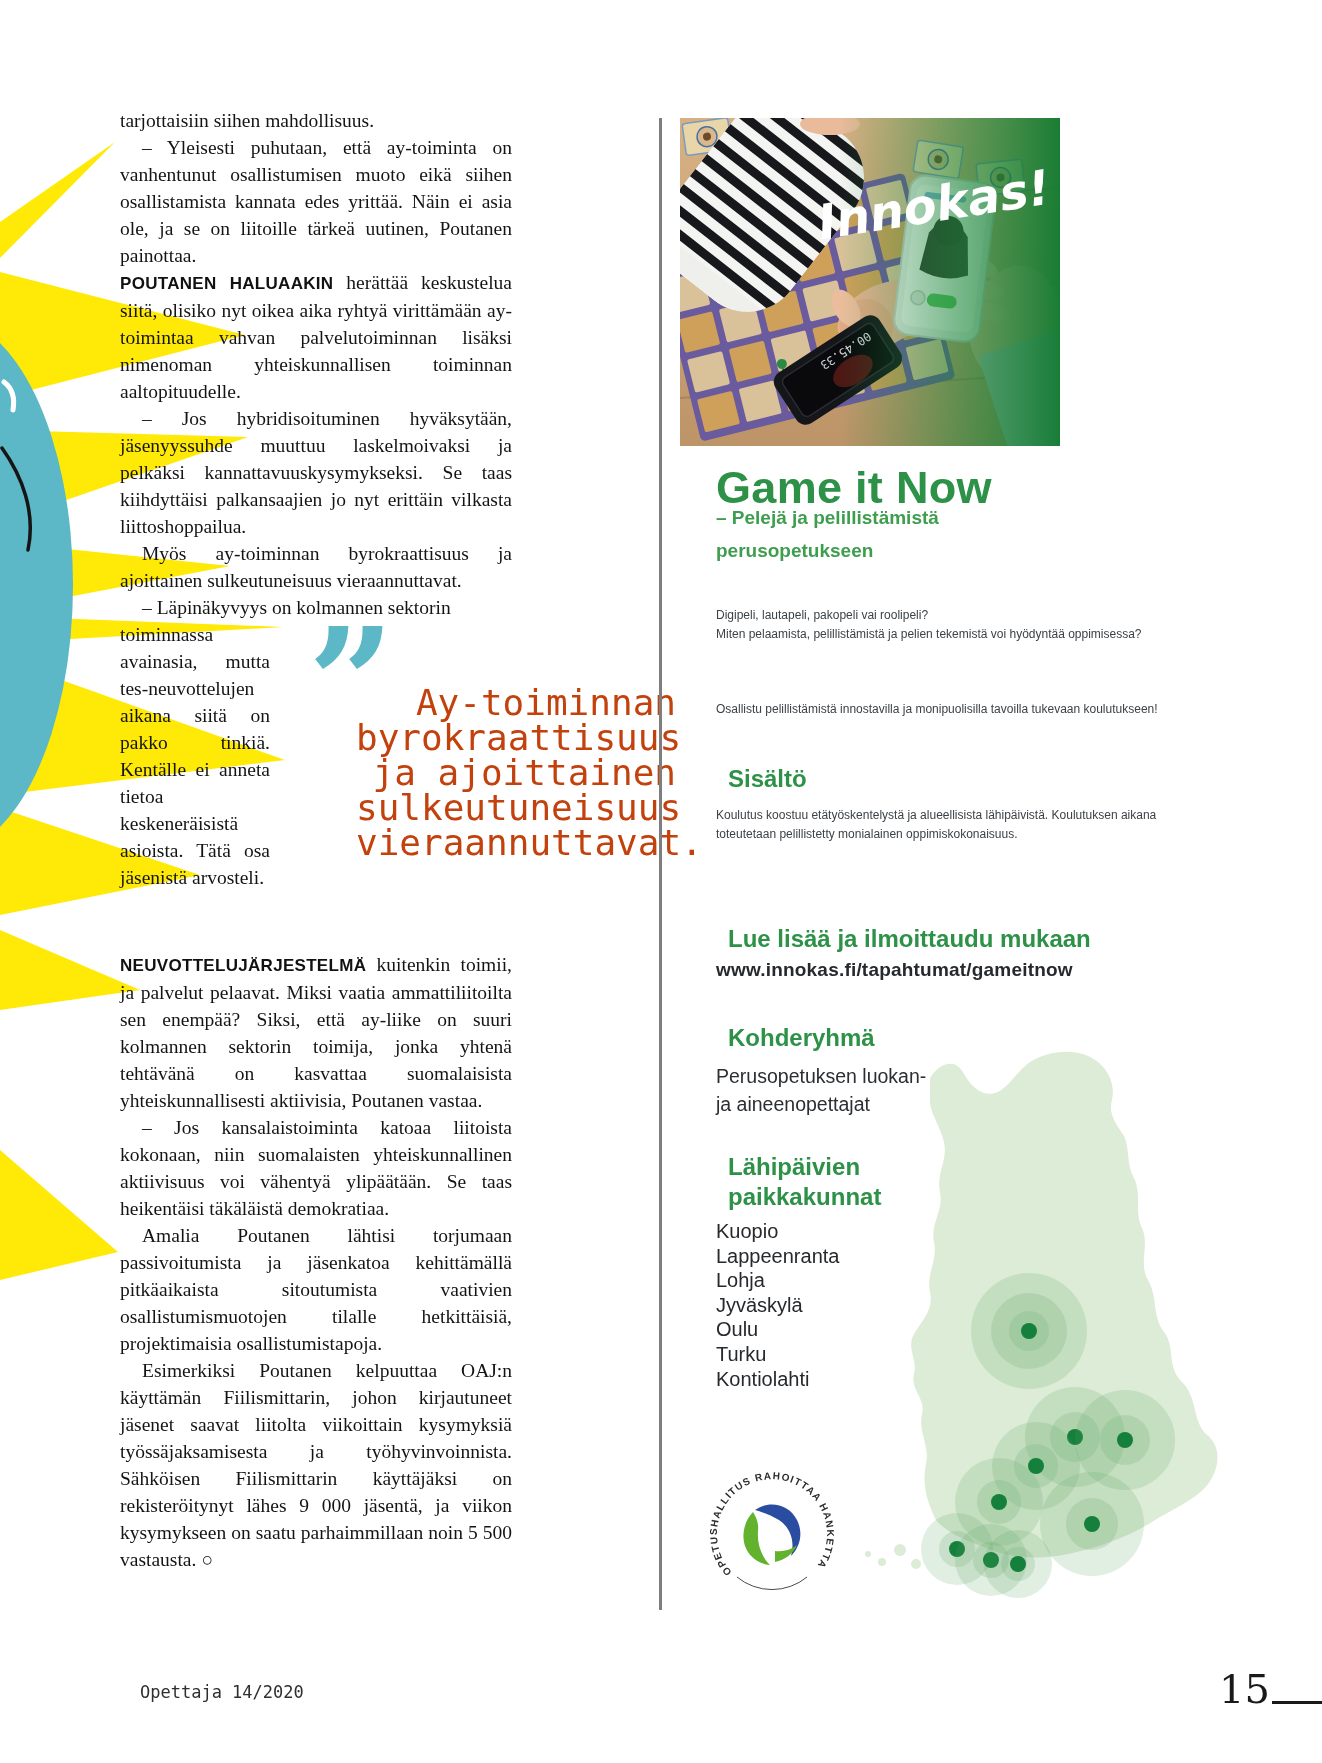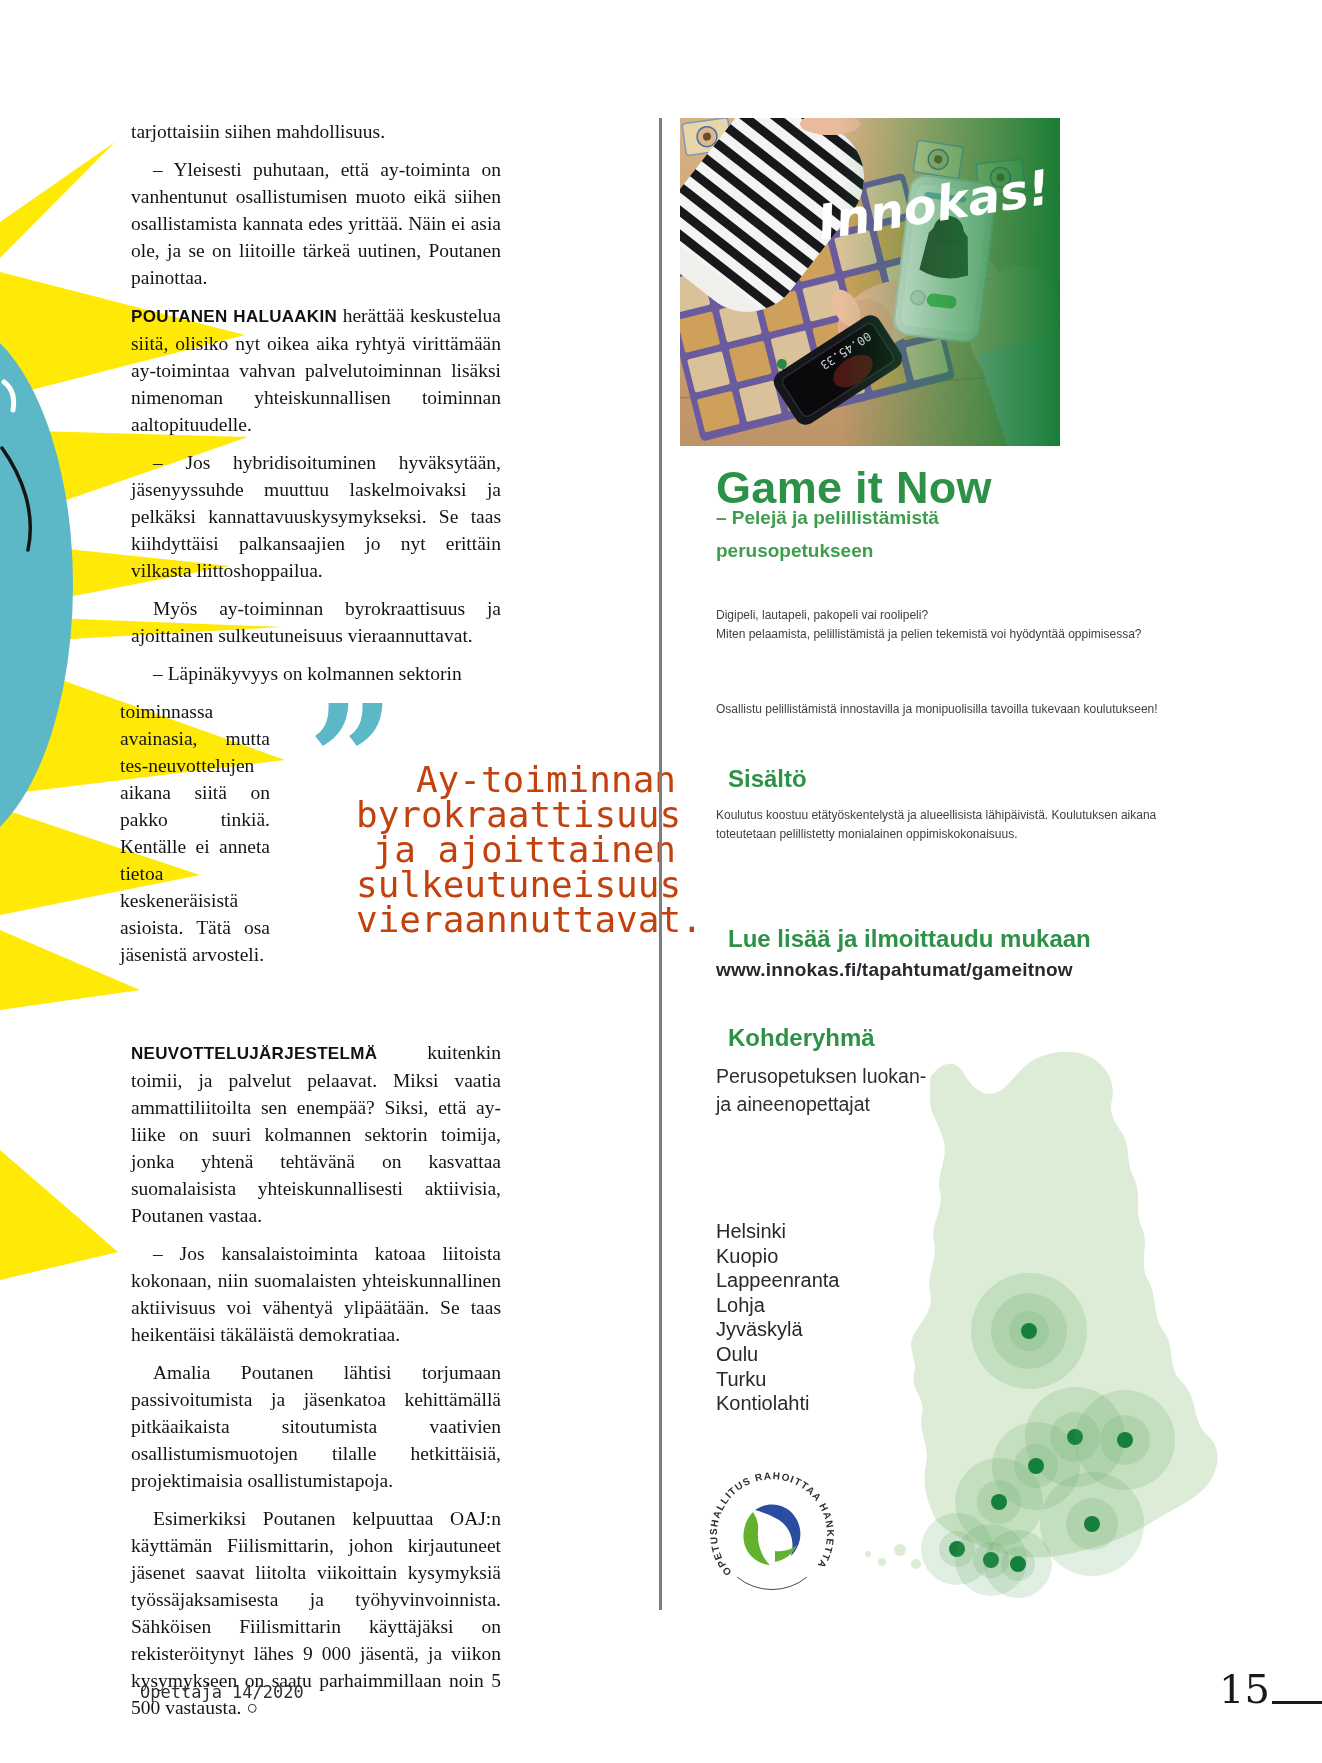--- a/index.html
+++ b/index.html
@@ -11,21 +11,21 @@
   .page{position:relative;width:1322px;height:1763px;background:#fff;overflow:hidden;font-family:"Liberation Sans",sans-serif;}
 
   
   #sunburst{position:absolute;left:0;top:130px;width:300px;height:1160px;z-index:1;}
   .ray{fill:var(--yellow);}
   .blob{fill:var(--teal);}
 
   
   #article{position:absolute;left:120px;top:107px;width:392px;z-index:2;
     font-family:"Liberation Serif",serif;font-size:19.5px;line-height:27px;color:var(--ink);text-align:justify;}
-  #article p{margin:11px;}
+  #article p{margin:0;}
   .ind{text-indent:22px;}
   .lead-para{margin-top:26px;}
   .lead{font-family:"Liberation Sans",sans-serif;font-weight:700;font-size:17px;letter-spacing:.3px;color:#111;}
   .row{display:flex;position:relative;min-height:330px;}
   .narrow{width:150px;}
   .qwrap{position:relative;flex:1;}
   .qmark{position:absolute;left:38px;top:-6px;font-family:"DejaVu Serif",serif;font-weight:700;
     font-size:150px;line-height:.9;color:var(--teal);}
   .qtext{position:absolute;left:86px;top:64px;font-family:"DejaVu Sans Mono",monospace;
     font-size:36px;line-height:35px;color:#c2410c;white-space:pre-line;text-align:right;width:320px;}
@@ -272,22 +272,23 @@
   <div class="rb adp" id="ad-p1">Digipeli, lautapeli, pakopeli vai roolipeli?
 Miten pelaamista, pelillistämistä ja pelien tekemistä voi hyödyntää oppimisessa?</div>
   <div class="rb adp" id="ad-p2">Osallistu pelillistämistä innostavilla ja monipuolisilla tavoilla tukevaan koulutukseen!</div>
   <div class="rb adh" id="h-sisalto">Sisältö</div>
   <div class="rb adp" id="ad-p3">Koulutus koostuu etätyöskentelystä ja alueellisista lähipäivistä. Koulutuksen aikana toteutetaan pelillistetty monialainen oppimiskokonaisuus.</div>
   <div class="rb adh" id="h-lue">Lue lisää ja ilmoittaudu mukaan</div>
   <div class="rb" id="ad-url">www.innokas.fi/tapahtumat/gameitnow</div>
   <div class="rb adh" id="h-kohde">Kohderyhmä</div>
   <div class="rb" id="ad-p4">Perusopetuksen luokan-
 ja aineenopettajat</div>
+  <div class="rb adh" id="h-lahi">Lähipäivien
+paikkakunnat</div>
   <div class="rb" id="city-list">
-      <div>Helsinki</div>
       <div>Kuopio</div>
       <div>Lappeenranta</div>
       <div>Lohja</div>
       <div>Jyväskylä</div>
       <div>Oulu</div>
       <div>Turku</div>
       <div>Kontiolahti</div>
     </div>
 
   <svg id="map" viewBox="0 0 470 570" aria-hidden="true">

